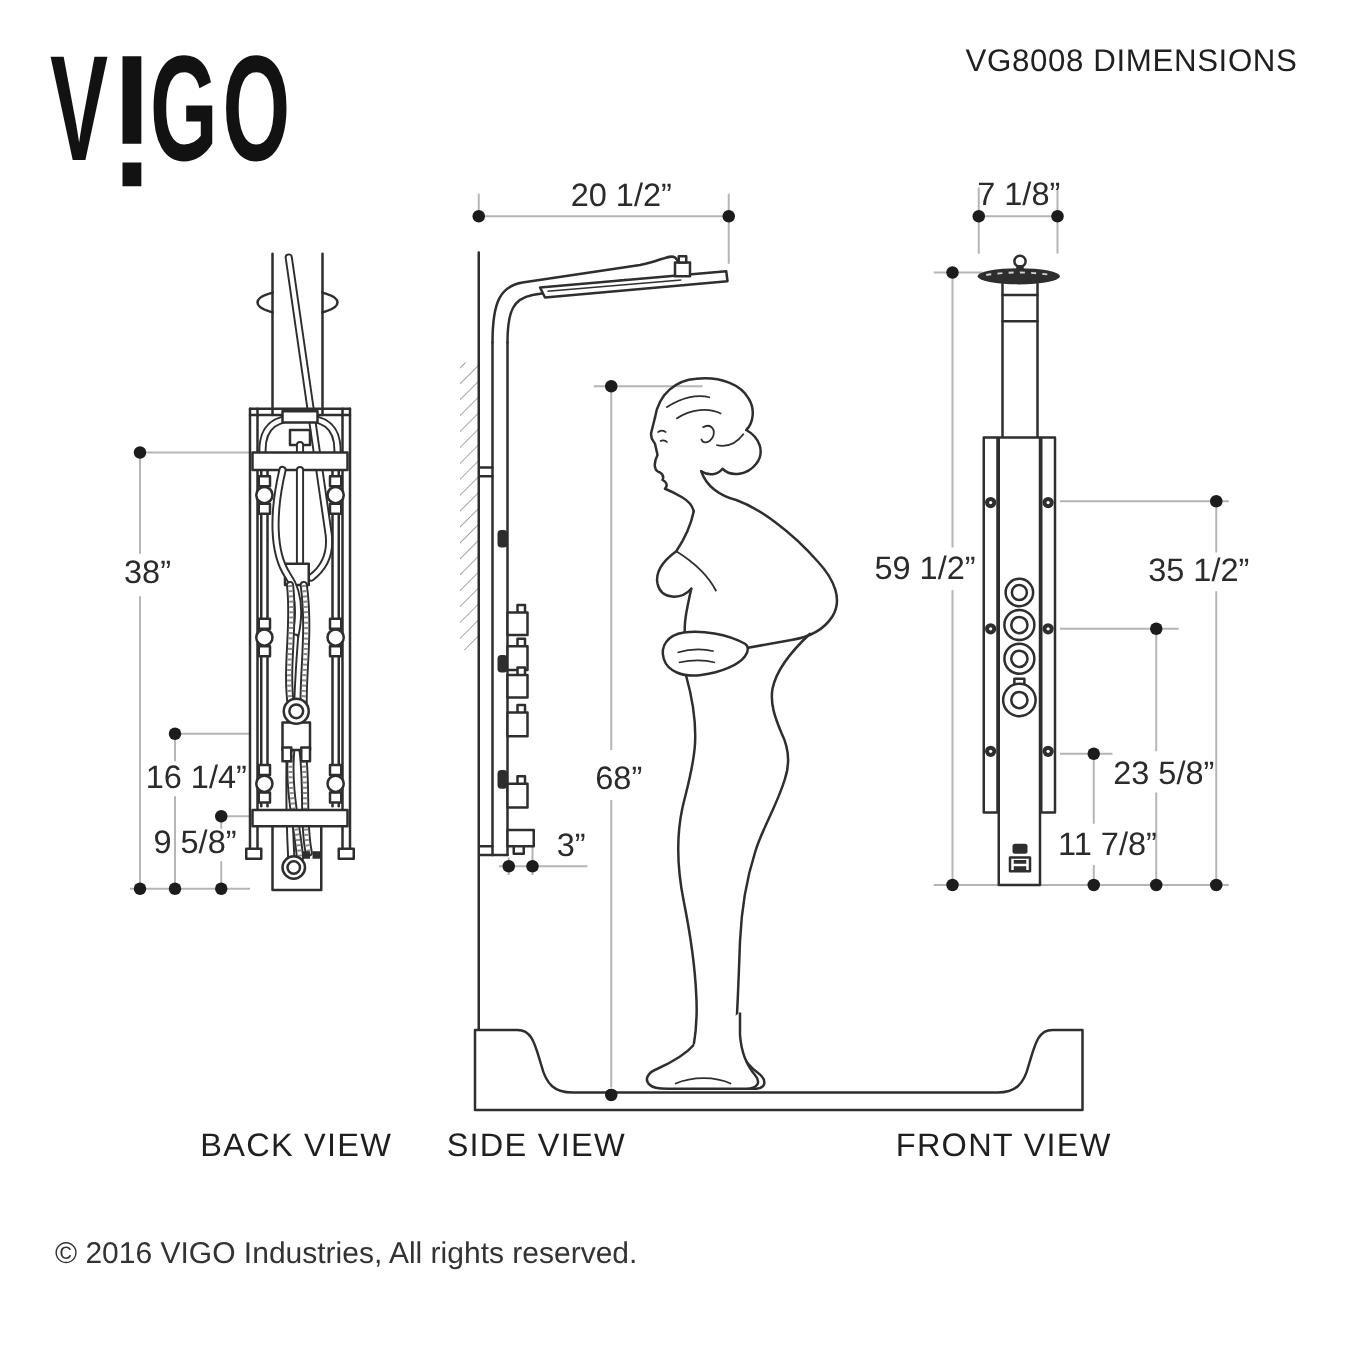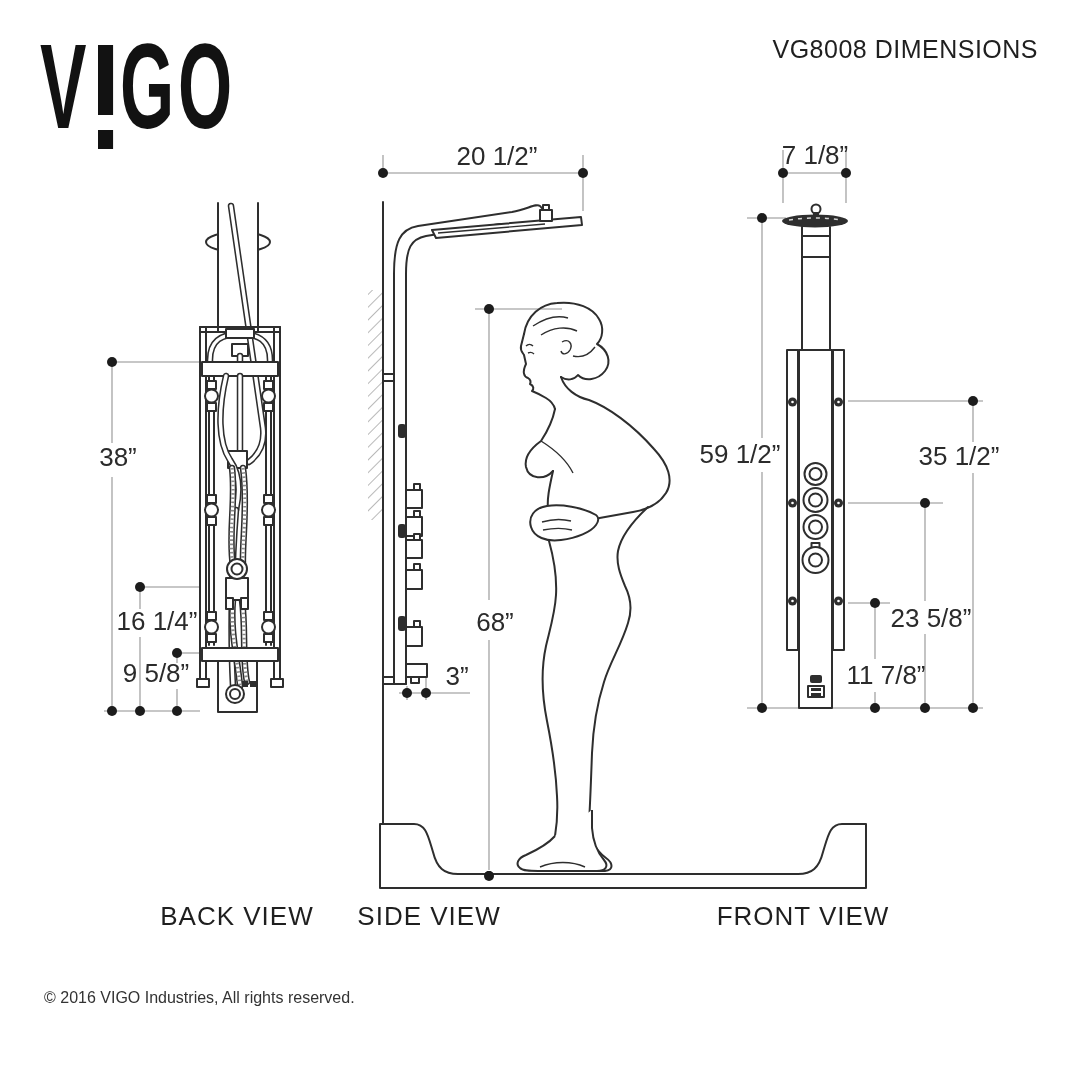--- a/index.html
+++ b/index.html
@@ -1,19 +1,19 @@
 <!DOCTYPE html>
 <html><head>
 <meta charset="utf-8">
 <style>
   html,body{margin:0;padding:0;background:#f4f4f4;}
   .page{position:relative;width:1080px;height:1080px;background:#ffffff;overflow:hidden;
         font-family:"Liberation Sans",sans-serif;}
   .doc-title{position:absolute;top:35px;right:42px;font-size:25px;letter-spacing:.5px;color:#1f1f1f;margin-left:20px;}
-  .footer{position:absolute;left:44px;top:989px;font-size:16px;color:#333;}
+  .footer{position:absolute;left:44px;top:989px;font-size:24px;color:#333;}
   .logo-svg{position:absolute;left:40px;top:30px;}
   .logo-letter{font-family:"Liberation Sans",sans-serif;font-weight:700;fill:#121212;}
   .sheet{position:absolute;left:0;top:0;}
   
   .ln{stroke:#2e2e2e;stroke-width:2;fill:none;stroke-linecap:round;stroke-linejoin:round;}
   .lnf{stroke:#2e2e2e;stroke-width:2;fill:#fff;stroke-linejoin:round;}
   .lnt{stroke:#2e2e2e;stroke-width:1.4;fill:none;}
   .dark{fill:#2e2e2e;stroke:none;}
   .tube-o{stroke:#2e2e2e;stroke-width:6.5;fill:none;stroke-linecap:round;}
   .tube-i{stroke:#fff;stroke-width:3.4;fill:none;stroke-linecap:round;}

